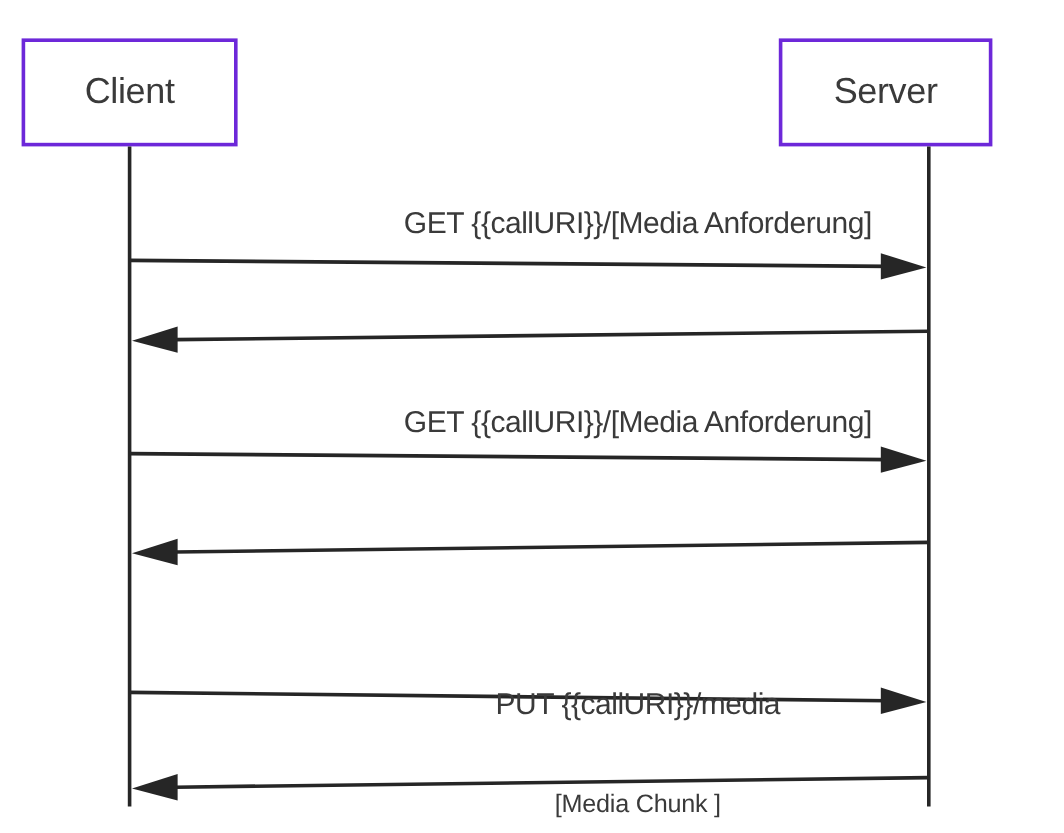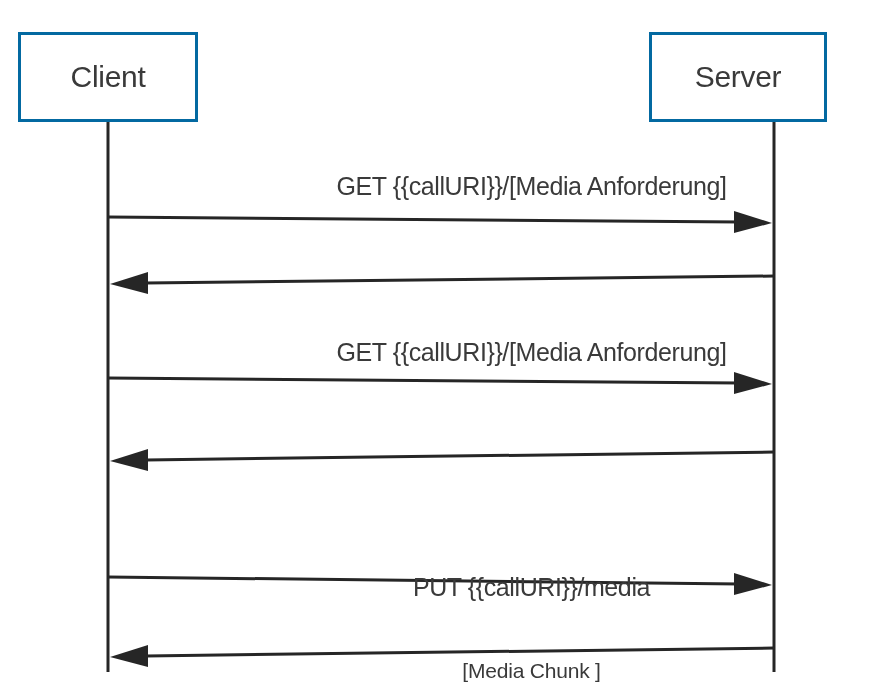--- a/index.html
+++ b/index.html
@@ -13,21 +13,21 @@
     height: 694px;
     background: #ffffff;
     font-family: "Liberation Sans", sans-serif;
     color: #333333;
     overflow: hidden;
   }
   .actor-box {
     position: absolute;
     top: 32px;
     height: 90px;
-    border: 3px solid #0369a1;
+    border: 3px solid #6d28d9;
     background: #ffffff;
     display: flex;
     align-items: center;
     justify-content: center;
     box-sizing: border-box;
     font-size: 30px;
     letter-spacing: -0.3px;
     color: #3a3a3a;
   }
   .actor-box.client { left: 18px;  width: 180px; }

